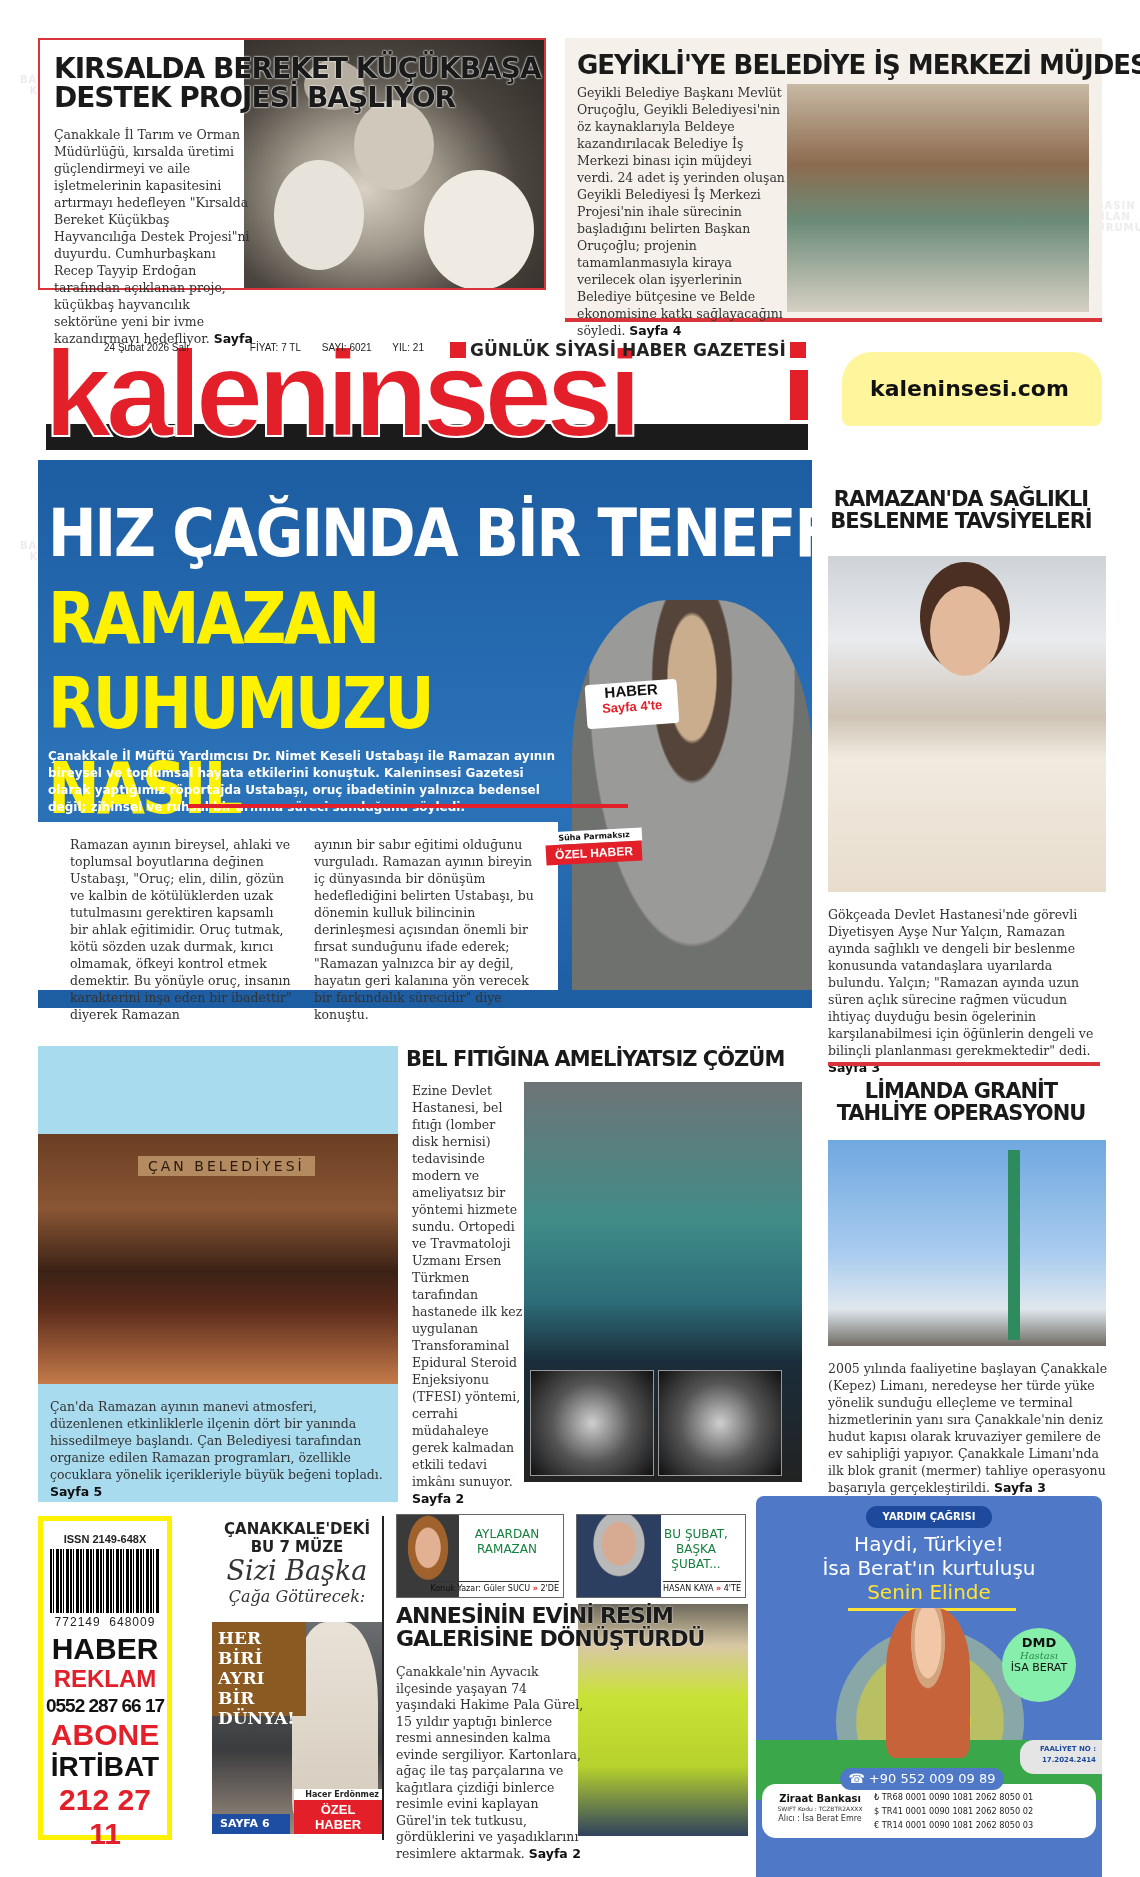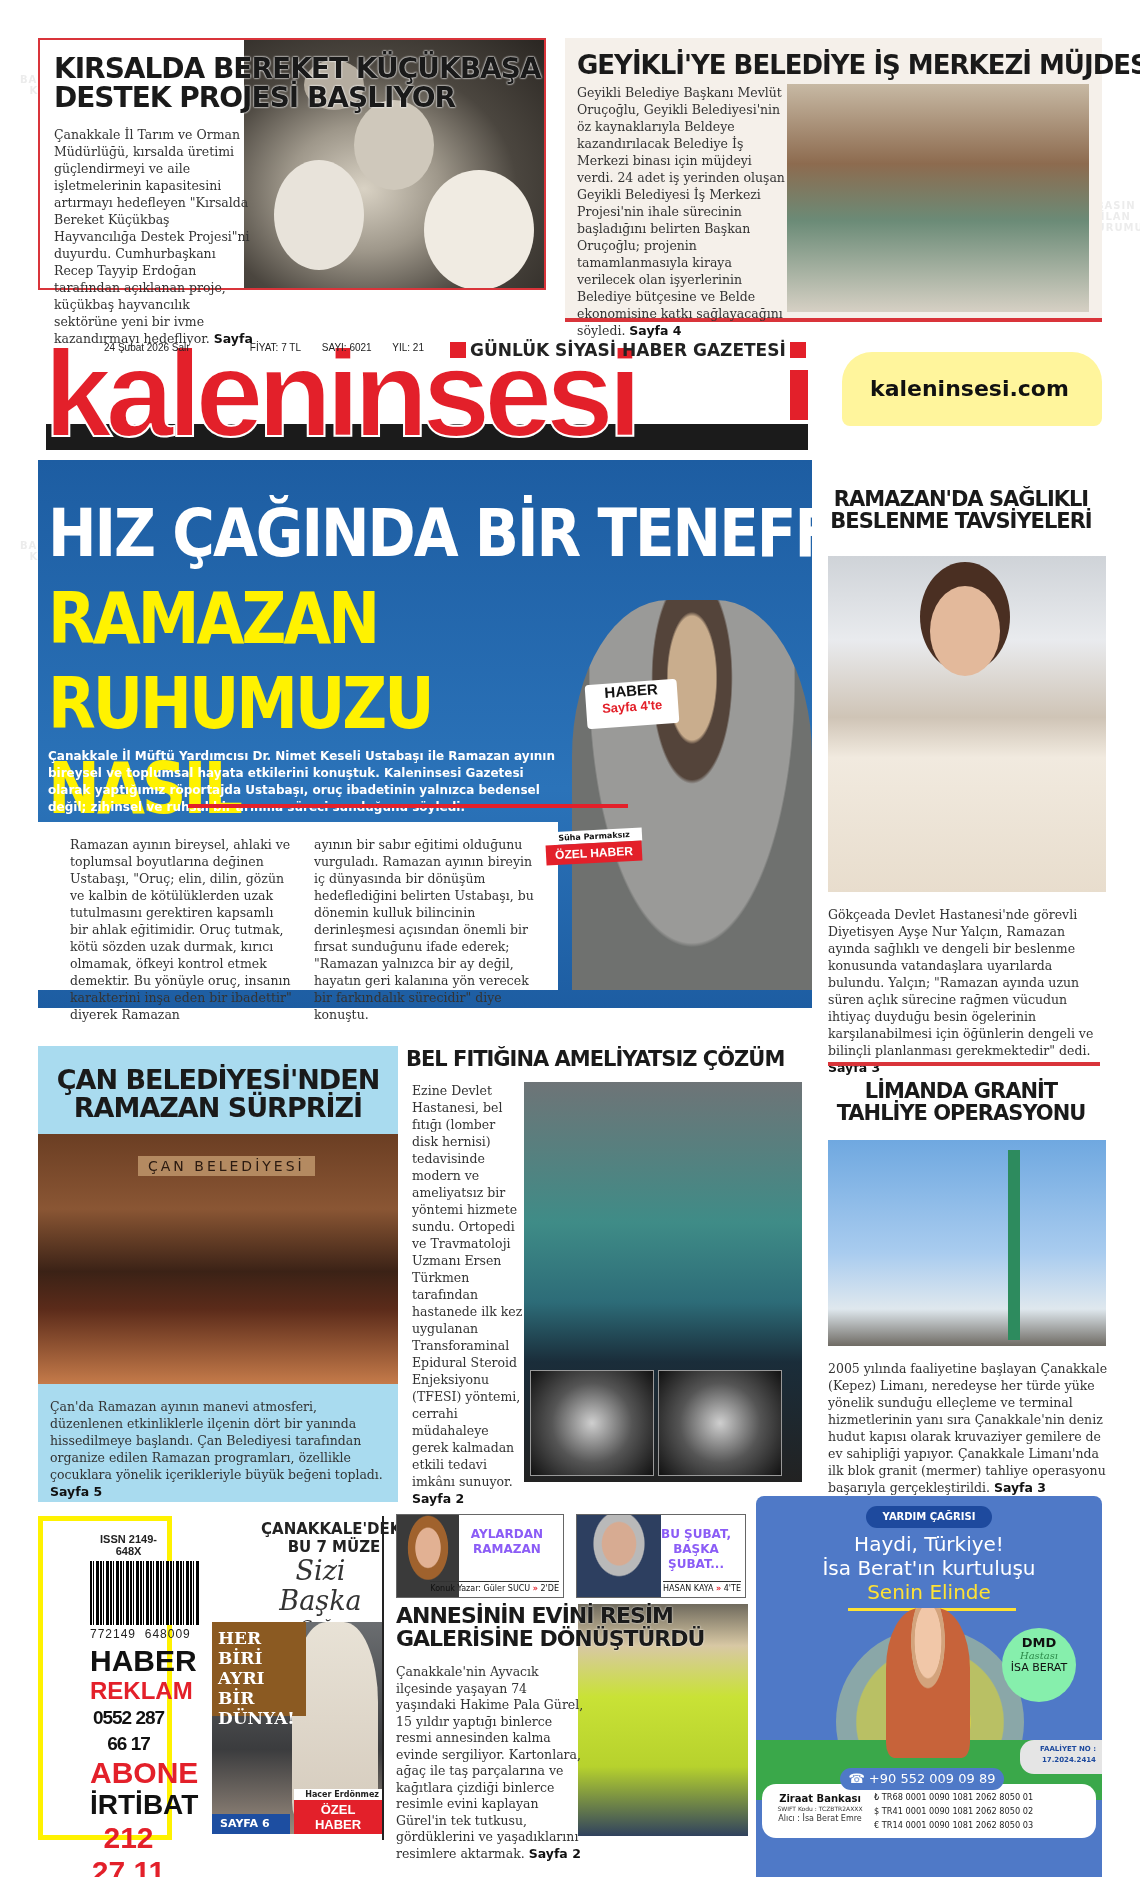--- a/index.html
+++ b/index.html
@@ -1,18 +1,18 @@
 <!DOCTYPE html>
 <html><head>
 <meta charset="utf-8">
 <style>
   * { box-sizing: border-box; margin: 0; padding: 0; }
   html, body { width: 1140px; height: 1877px; background: #ffffff; overflow: hidden; }
   body { position: relative; font-family: "DejaVu Serif", serif; color: #222; }
-  .abs { position: absolute; padding-left: 47px; }
+  .abs { position: absolute; }
   .hl { font-family: "DejaVu Sans", sans-serif; font-weight: bold; color: #1a1a1a; letter-spacing: -1px; line-height: 1.05; }
   .body-text { font-family: "DejaVu Serif", serif; font-size: 12.5px; line-height: 17px; color: #333; }
   .sayfa { font-family: "DejaVu Sans", sans-serif; font-weight: bold; color: #111; }
   .photo { overflow: hidden; }
 
   
   #top-left { left: 38px; top: 38px; width: 508px; height: 252px; border: 2px solid #d9343a; background: #fff; }
   #top-left .photo { position: absolute; right: 0; top: 0; width: 300px; height: 248px;
      background: radial-gradient(ellipse at 40% 60%, #d9d2c4 0%, #9e978a 30%, #4b463f 60%, #2a2622 100%); }
   #top-left .sheep { position:absolute; border-radius: 50%; background: #e8e3da; }
@@ -108,21 +108,21 @@
   #muze .ozel { position:absolute; right: 0; bottom: 0; width: 88px; border-radius: 18px; }
   #muze .ozel .author { background:#fff; font-family:"DejaVu Sans",sans-serif; font-weight:bold; font-size: 8px; padding: 1px 3px; text-align: right; }
   #muze .ozel .label { background:#e3202a; color:#fff; font-family:"Liberation Sans",sans-serif; font-weight:bold; font-size: 13px; text-align:center; padding: 2px; }
 
   .columnist { top: 1514px; height: 84px; border: 1px solid #666; background: #fff; }
   #col1 { left: 396px; width: 168px; }
   #col2 { left: 576px; width: 170px; }
   .columnist .face { position:absolute; left: 0; top: 0; width: 62px; height: 82px; }
   #col1 .face { background: radial-gradient(ellipse at 50% 40%, #e2b193 0 28%, #a0622d 30% 45%, #3a3a3a 47% 100%); }
   #col2 .face { background: radial-gradient(ellipse at 50% 35%, #d7ab92 0 28%, #b9b9b9 30% 42%, #2d3f60 44% 100%); width: 84px; }
-  .columnist .head { position:absolute; right: 8px; top: 12px; width: 96px; text-align:center; font-family:"DejaVu Sans",sans-serif; font-weight:bold; font-size: 12px; line-height: 15px; color:#8b5cf6; }
+  .columnist .head { position:absolute; right: 8px; top: 12px; width: 96px; text-align:center; font-family:"DejaVu Sans",sans-serif; font-weight:normal; font-size: 12px; line-height: 15px; color:#15803d; }
   .columnist .foot { position:absolute; right: 4px; bottom: 4px; font-family:"DejaVu Sans",sans-serif; font-size: 8px; color:#111; white-space: nowrap; border-top: 1px solid #333; padding-top: 2px; }
   .columnist .foot b { color: #e3202a; }
 
   #anne { left: 396px; top: 1604px; width: 352px; height: 240px; }
   #anne .title { position:absolute; left: 0; top: 0; font-size: 22px; width: 352px; z-index: 2; text-shadow: 0 0 2px #fff; }
   #anne .photo { position:absolute; right: 0; top: 0; width: 170px; height: 232px; background: linear-gradient(180deg, #6f6a5d 0%, #d8c8a4 18%, #c9e236 40%, #b7d22d 70%, #30425e 100%); }
   #anne .txt { position:absolute; left: 0; top: 60px; width: 192px; z-index: 2; font-size: 12.5px; line-height: 16.5px; }
 
   #ad { left: 756px; top: 1496px; width: 346px; height: 437px; background: #4f79c7; border-radius: 8px; overflow: hidden; }
   #ad .pill { position:absolute; left: 110px; top: 10px; width: 126px; height: 22px; background: #1e4a9e; border-radius: 12px; color:#fff; text-align:center; font-family:"DejaVu Sans",sans-serif; font-weight:bold; font-size: 10px; line-height: 22px; }
@@ -210,21 +210,20 @@
 <div id="health" class="abs">
   <div class="title hl">RAMAZAN'DA SAĞLIKLI BESLENME TAVSİYELERİ</div>
   <div class="photo">
       <div class="face"></div>
     </div>
   <div class="txt body-text"><span>Gökçeada Devlet Hastanesi'nde görevli Diyetisyen Ayşe Nur Yalçın, Ramazan ayında sağlıklı ve dengeli bir beslenme konusunda vatandaşlara uyarılarda bulundu. Yalçın; "Ramazan ayında uzun süren açlık sürecine rağmen vücudun ihtiyaç duyduğu besin ögelerinin karşılanabilmesi için öğünlerin dengeli ve bilinçli planlanması gerekmektedir" dedi.</span> <span class="sayfa">Sayfa 3</span></div>
   <div class="redline"></div>
 </div>
 
 <div id="can" class="abs">
-  <div class="title hl">ÇAN BELEDİYESİ'NDEN RAMAZAN SÜRPRİZİ</div>
   <div class="photo">
     <div class="stage-label">ÇAN BELEDİYESİ</div>
   </div>
   <div class="txt body-text"><span>Çan'da Ramazan ayının manevi atmosferi, düzenlenen etkinliklerle ilçenin dört bir yanında hissedilmeye başlandı. Çan Belediyesi tarafından organize edilen Ramazan programları, özellikle çocuklara yönelik içerikleriyle büyük beğeni topladı.</span> <span class="sayfa">Sayfa 5</span></div>
 </div>
 
 <div id="bel" class="abs">
   <div class="title hl">BEL FITIĞINA AMELİYATSIZ ÇÖZÜM</div>
   <div class="txt body-text"><span>Ezine Devlet Hastanesi, bel fıtığı (lomber disk hernisi) tedavisinde modern ve ameliyatsız bir yöntemi hizmete sundu. Ortopedi ve Travmatoloji Uzmanı Ersen Türkmen tarafından hastanede ilk kez uygulanan Transforaminal Epidural Steroid Enjeksiyonu (TFESI) yöntemi, cerrahi müdahaleye gerek kalmadan etkili tedavi imkânı sunuyor.</span> <span class="sayfa">Sayfa 2</span></div>
   <div class="photo">

